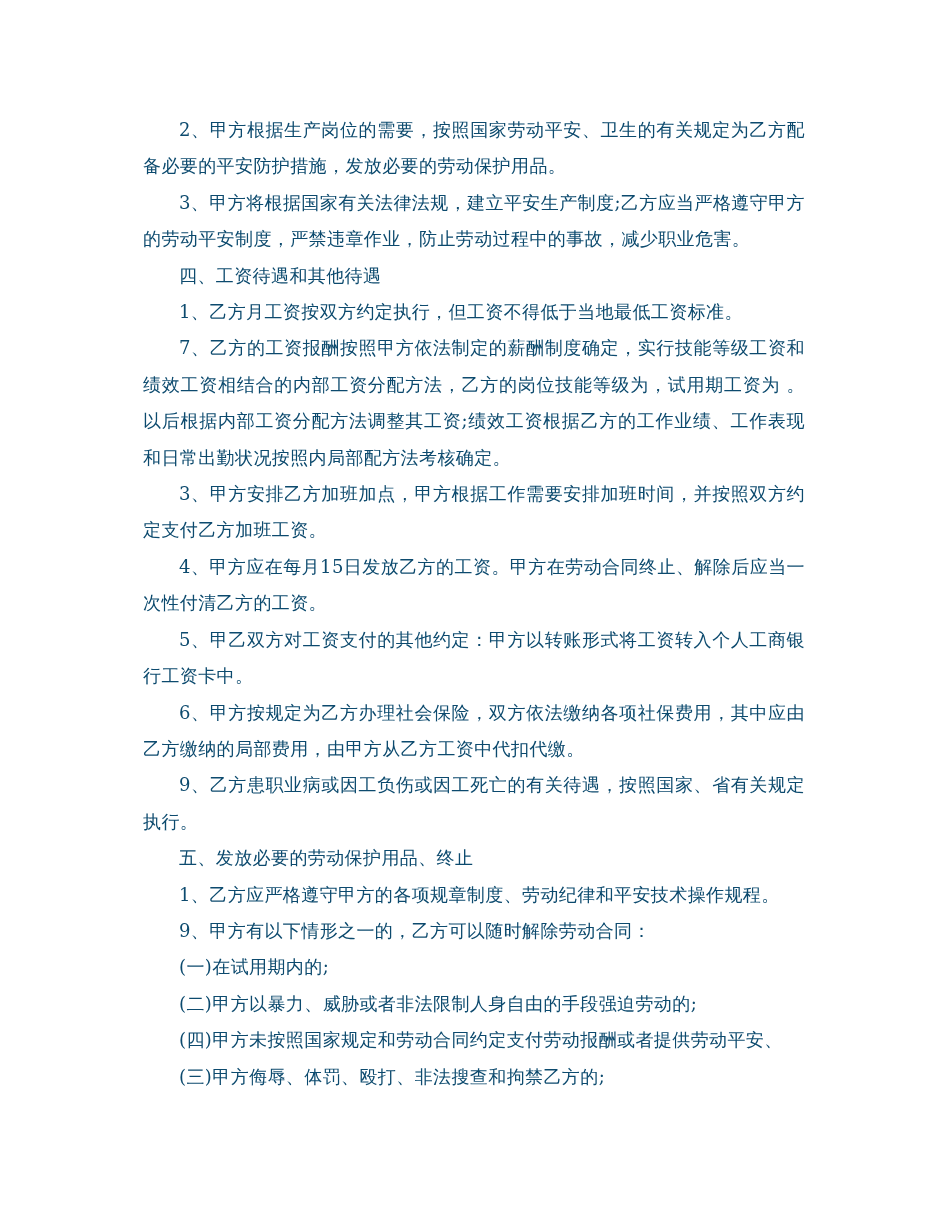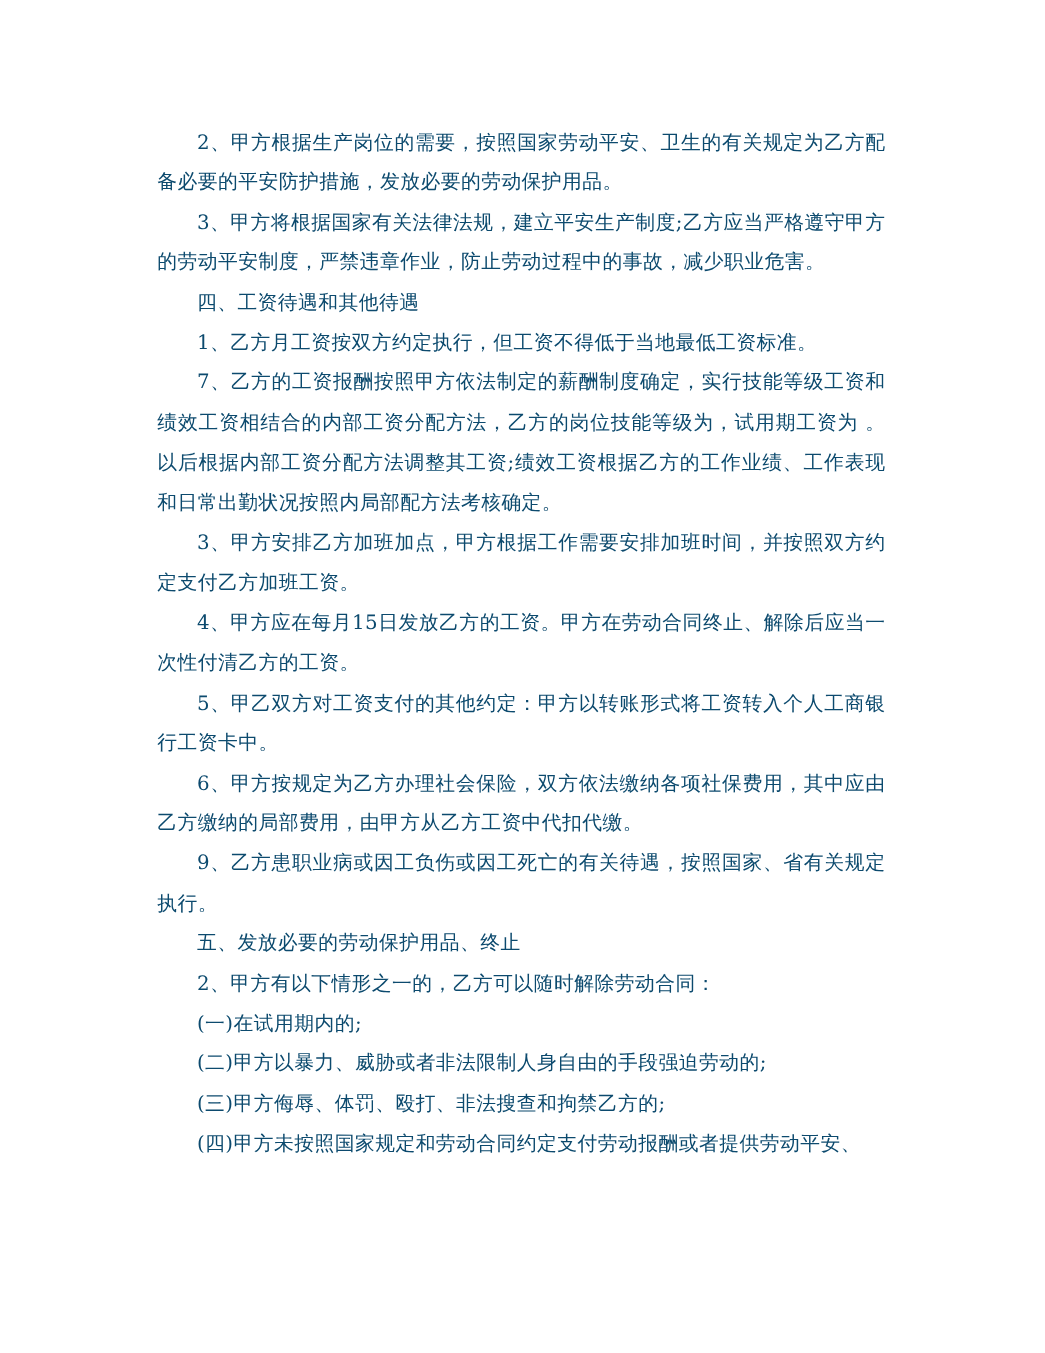--- a/index.html
+++ b/index.html
@@ -46,18 +46,19 @@
   <p class="para">3、甲方将根据国家有关法律法规，建立平安生产制度;乙方应当严格遵守甲方的劳动平安制度，严禁违章作业，防止劳动过程中的事故，减少职业危害。</p>
   <p class="para heading">四、工资待遇和其他待遇</p>
   <p class="para">1、乙方月工资按双方约定执行，但工资不得低于当地最低工资标准。</p>
   <p class="para">7、乙方的工资报酬按照甲方依法制定的薪酬制度确定，实行技能等级工资和绩效工资相结合的内部工资分配方法，乙方的岗位技能等级为，试用期工资为 。以后根据内部工资分配方法调整其工资;绩效工资根据乙方的工作业绩、工作表现和日常出勤状况按照内局部配方法考核确定。</p>
   <p class="para">3、甲方安排乙方加班加点，甲方根据工作需要安排加班时间，并按照双方约定支付乙方加班工资。</p>
   <p class="para">4、甲方应在每月15日发放乙方的工资。甲方在劳动合同终止、解除后应当一次性付清乙方的工资。</p>
   <p class="para">5、甲乙双方对工资支付的其他约定：甲方以转账形式将工资转入个人工商银行工资卡中。</p>
   <p class="para">6、甲方按规定为乙方办理社会保险，双方依法缴纳各项社保费用，其中应由乙方缴纳的局部费用，由甲方从乙方工资中代扣代缴。</p>
   <p class="para">9、乙方患职业病或因工负伤或因工死亡的有关待遇，按照国家、省有关规定执行。</p>
   <p class="para heading">五、发放必要的劳动保护用品、终止</p>
-  <p class="para">2、甲方有以下情形之一的，乙方可以随时解除劳动合同：</p>
+  <p class="para">1、乙方应严格遵守甲方的各项规章制度、劳动纪律和平安技术操作规程。</p>
+  <p class="para">9、甲方有以下情形之一的，乙方可以随时解除劳动合同：</p>
   <p class="para item">(一)在试用期内的;</p>
   <p class="para item">(二)甲方以暴力、威胁或者非法限制人身自由的手段强迫劳动的;</p>
+  <p class="para item">(四)甲方未按照国家规定和劳动合同约定支付劳动报酬或者提供劳动平安、</p>
   <p class="para item">(三)甲方侮辱、体罚、殴打、非法搜查和拘禁乙方的;</p>
-  <p class="para item">(四)甲方未按照国家规定和劳动合同约定支付劳动报酬或者提供劳动平安、</p>
 </div>
 
 </body></html>

